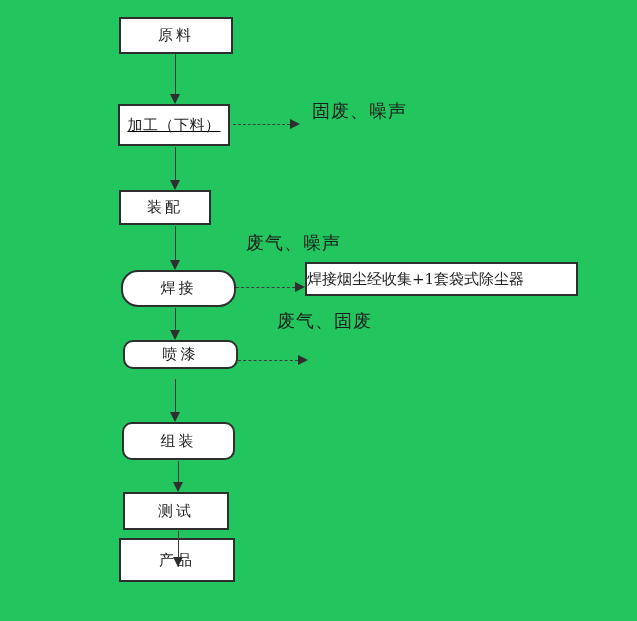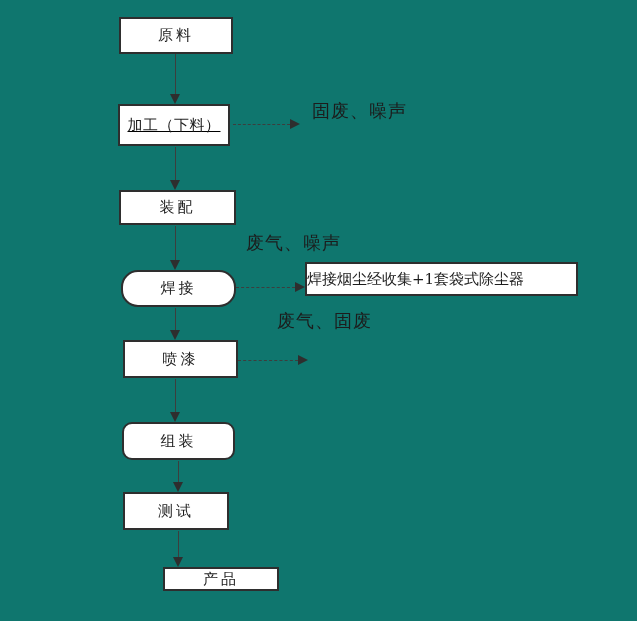--- a/index.html
+++ b/index.html
@@ -5,21 +5,21 @@
   html, body {
     margin: 0;
     padding: 0;
     background: #ffffff;
     font-family: "DejaVu Serif", "Liberation Serif", serif;
   }
   .canvas {
     position: relative;
     width: 637px;
     height: 621px;
-    background: #0f766e;
+    background: #22c55e;
     overflow: hidden;
   }
   
   .node {
     position: absolute;
     border: 2px solid #2e2e2e;
     background: #ffffff;
     display: flex;
     align-items: center;
     justify-content: center;
@@ -100,41 +100,41 @@
 <div class="canvas">
 
   <div class="node" style="left:119px; top:17px; width:114px; height:37px;">
     <span class="lbl">原料</span>
   </div>
 
   <div class="node" style="left:118px; top:104px; width:112px; height:42px;text-decoration:underline;">
     <span class="lbl tight">加工（下料）</span>
   </div>
 
-  <div class="node" style="left:119px; top:190px; width:117px; height:35px;">
+  <div class="node" style="left:119px; top:190px; width:92px; height:35px;">
     <span class="lbl">装配</span>
   </div>
 
   <div class="node" style="left:121px; top:270px; width:115px; height:37px;border-radius:17px;">
     <span class="lbl">焊接</span>
   </div>
 
-  <div class="node" style="left:123px; top:340px; width:115px; height:38px;">
+  <div class="node" style="left:123px; top:340px; width:115px; height:29px;border-radius:10px;">
     <span class="lbl">喷漆</span>
   </div>
 
   <div class="node" style="left:122px; top:422px; width:113px; height:38px;border-radius:10px;">
     <span class="lbl">组装</span>
   </div>
 
   <div class="node" style="left:123px; top:492px; width:106px; height:38px;">
     <span class="lbl">测试</span>
   </div>
 
-  <div class="node" style="left:119px; top:567px; width:116px; height:24px;margin-left:44px;">
+  <div class="node" style="left:119px; top:538px; width:116px; height:44px;">
     <span class="lbl">产品</span>
   </div>
 
   <div class="treat" style="left:305px; top:262px; width:273px; height:34px;">
     <span class="lbl">焊接烟尘经收集+1套袋式除尘器</span>
   </div>
 
 
   <div class="emission" style="left:312px; top:99px;">固废、噪声</div>
 

